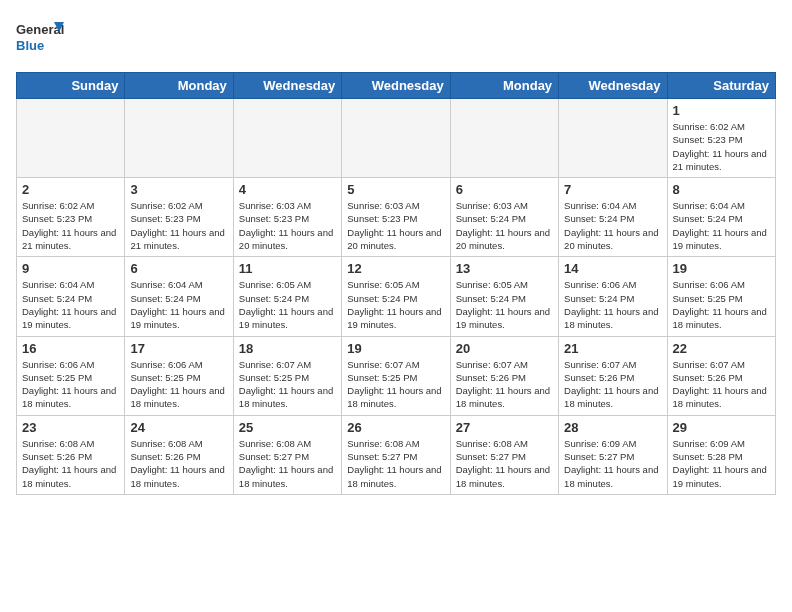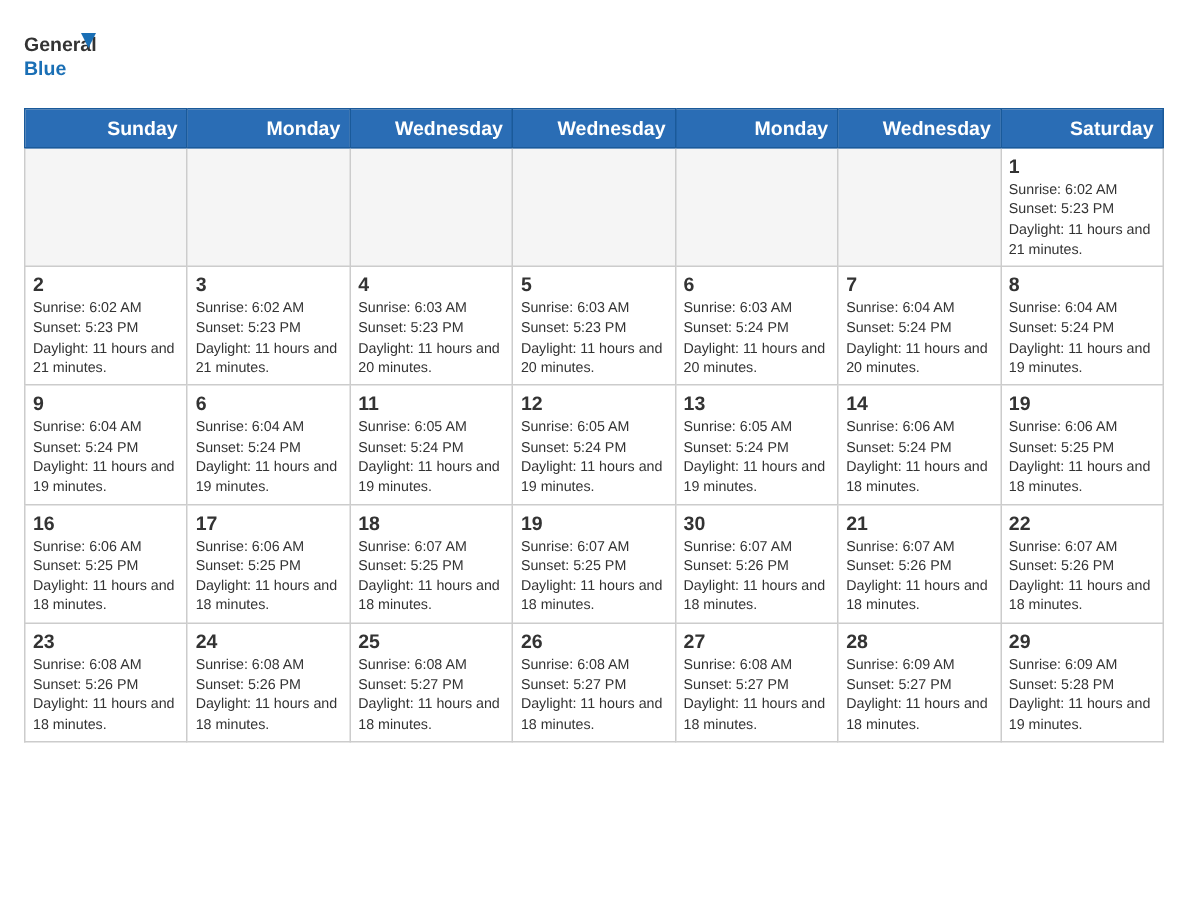--- a/index.html
+++ b/index.html
@@ -188,21 +188,21 @@
         </td>
         <td>
           <span class="day-number">18</span>
           <div class="day-info">Sunrise: 6:07 AM<br>Sunset: 5:25 PM<br>Daylight: 11 hours and 18 minutes.</div>
         </td>
         <td>
           <span class="day-number">19</span>
           <div class="day-info">Sunrise: 6:07 AM<br>Sunset: 5:25 PM<br>Daylight: 11 hours and 18 minutes.</div>
         </td>
         <td>
-          <span class="day-number">30</span>
+          <span class="day-number">20</span>
           <div class="day-info">Sunrise: 6:07 AM<br>Sunset: 5:26 PM<br>Daylight: 11 hours and 18 minutes.</div>
         </td>
         <td>
           <span class="day-number">21</span>
           <div class="day-info">Sunrise: 6:07 AM<br>Sunset: 5:26 PM<br>Daylight: 11 hours and 18 minutes.</div>
         </td>
         <td>
           <span class="day-number">22</span>
           <div class="day-info">Sunrise: 6:07 AM<br>Sunset: 5:26 PM<br>Daylight: 11 hours and 18 minutes.</div>
         </td>

